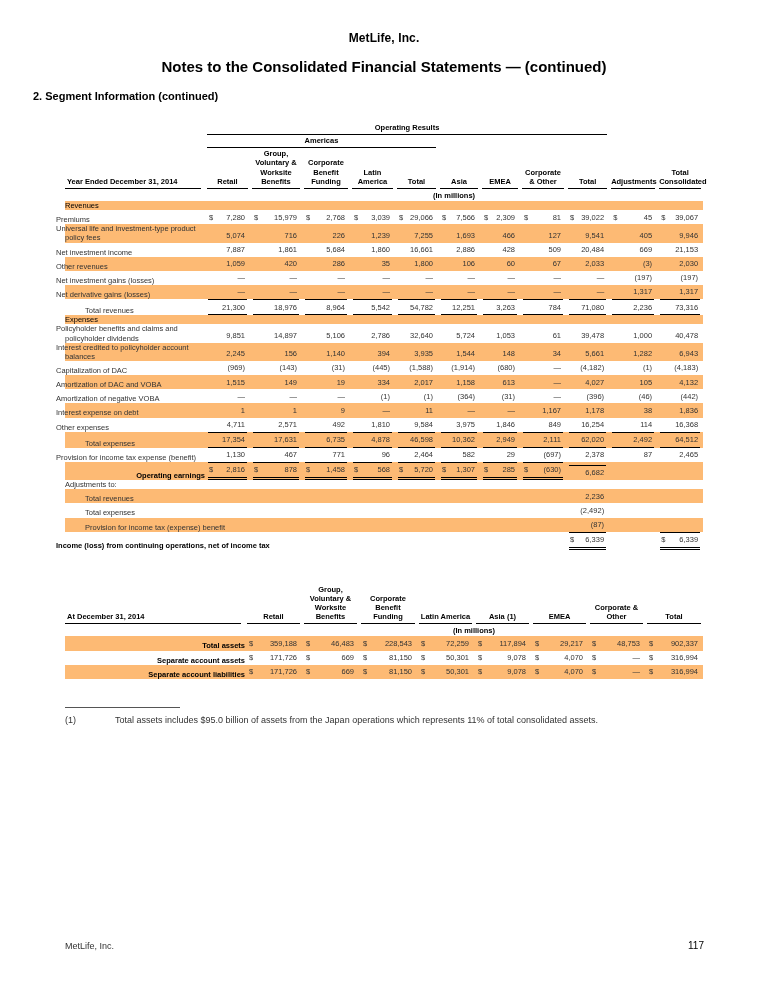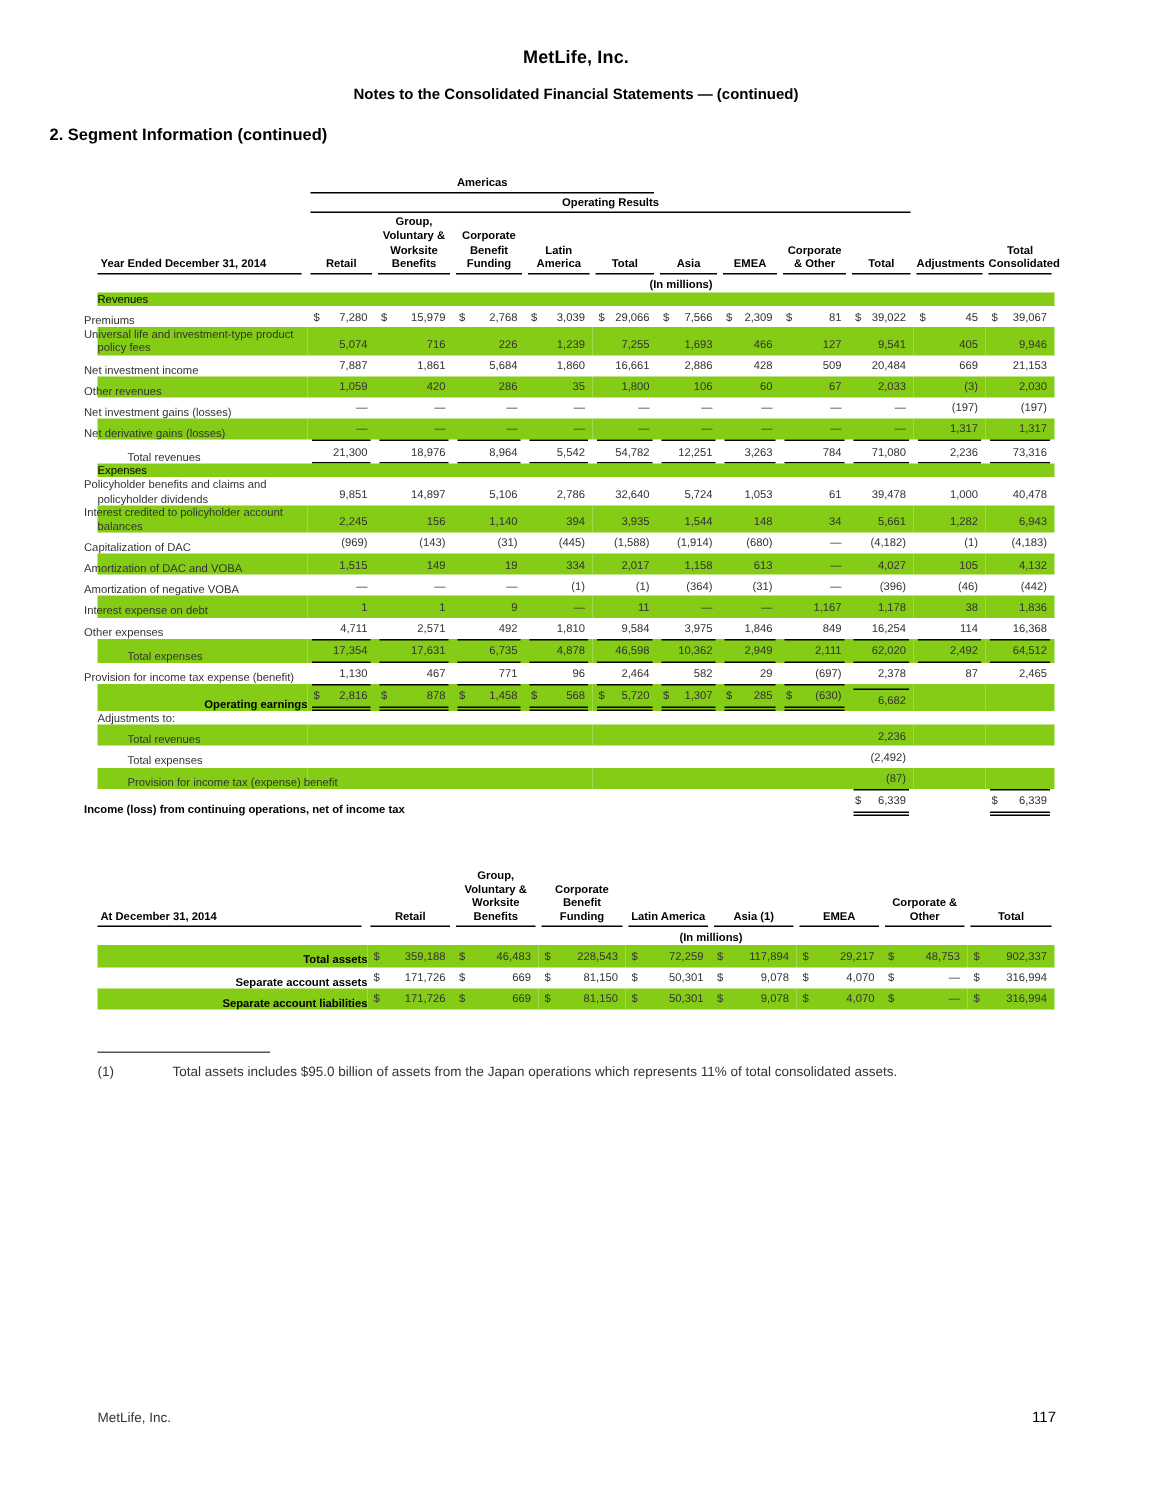--- a/index.html
+++ b/index.html
@@ -1,38 +1,38 @@
 <!DOCTYPE html>
 <html><head>
 <meta charset="utf-8">
 <style>
   * { box-sizing: border-box; margin: 0; padding: 0; }
   html,body { background:#fff; }
   body { font-family: "Liberation Sans", sans-serif; color:#000; }
   .page { position:relative; width:768px; height:993px; background:#fff; overflow:hidden; }
 
   .title    { text-align:center; font-size:12px; font-weight:bold; padding-top:31px; letter-spacing:.1px; }
-  .subtitle { text-align:center; font-size:10px; font-weight:bold; margin-top:13px; }
+  .subtitle { text-align:center; font-size:15px; font-weight:bold; margin-top:13px; }
   .sechead  { font-size:11px; font-weight:bold; margin:15px 0 0 33px; }
 
   .tblwrap1 { margin:20px 65px 0 65px; }
   .tblwrap2 { margin:34px 65px 0 65px; }
 
   table.fin { width:638px; table-layout:fixed; border-collapse:collapse; font-size:7.5px; line-height:1.22; color:#333; }
   table.fin td, table.fin th { vertical-align:bottom; font-weight:normal; text-align:left; padding:0; }
 
   
   .hb   { margin:0 2px; padding:1px 0 2px 0; border-bottom:1px solid #000; text-align:center; font-weight:bold; color:#000; }
   .ghb  { margin:0 2px; padding:1px 0 2px 0; border-bottom:1.5px solid #000; text-align:center; font-weight:bold; color:#000; }
   .lhb  { margin-right:4px; padding:1px 0 2px 2px; border-bottom:1.5px solid #000; text-align:left; font-weight:bold; color:#000; }
   .units{ text-align:center; font-weight:bold; color:#000; padding:2px 0 1px 0; }
   thead td, thead th { vertical-align:bottom; }
 
   
-  tbody tr.stripe { background:#84cc16; }
+  tbody tr.stripe { background:#fdba74; }
   td.lbl { padding:2.5px 2px 2.5px 12px; text-indent:-9px; color:#333; }
   td.lbl.ind { padding-left:20px; text-indent:0; }
   td.lbl.b { font-weight:bold; color:#000;text-align:right; }
   td.lbl.nw { white-space:nowrap; overflow:visible; }
   td.seclbl { font-weight:bold; color:#000; padding:3px 2px 3px 3px; }
   td.plainlbl { color:#333; padding:2.5px 2px 2.5px 3px; }
 
   td.vc { vertical-align:bottom; }
   .cb { margin:0 3px 0 3px; padding:2.5px 2px 2.5px 1px; display:flex; justify-content:flex-end; align-items:flex-end; }
   .cb .cur { margin-right:auto; }
@@ -68,31 +68,31 @@
           <col style="width: 42px;">
           <col style="width: 40px;">
           <col style="width: 46px;">
           <col style="width: 43px;">
           <col style="width: 48px;">
           <col style="width: 46px;">
         </colgroup>
         <thead>
           <tr>
             <td></td>
+            <td colspan="9">
+              <div class="ghb">Operating Results</div>
+            </td>
+            <td colspan="2"></td>
+          </tr>
+          <tr>
+            <td></td>
             <td colspan="5">
               <div class="ghb">Americas</div>
             </td>
             <td colspan="6"></td>
-          </tr>
-          <tr>
-            <td></td>
-            <td colspan="9">
-              <div class="ghb">Operating Results</div>
-            </td>
-            <td colspan="2"></td>
           </tr>
           <tr>
             <th>
               <div class="lhb">Year Ended December 31, 2014</div>
             </th>
             <th>
               <div class="hb">Retail</div>
             </th>
             <th>
               <div class="hb">Group, Voluntary &amp; Worksite Benefits</div>

